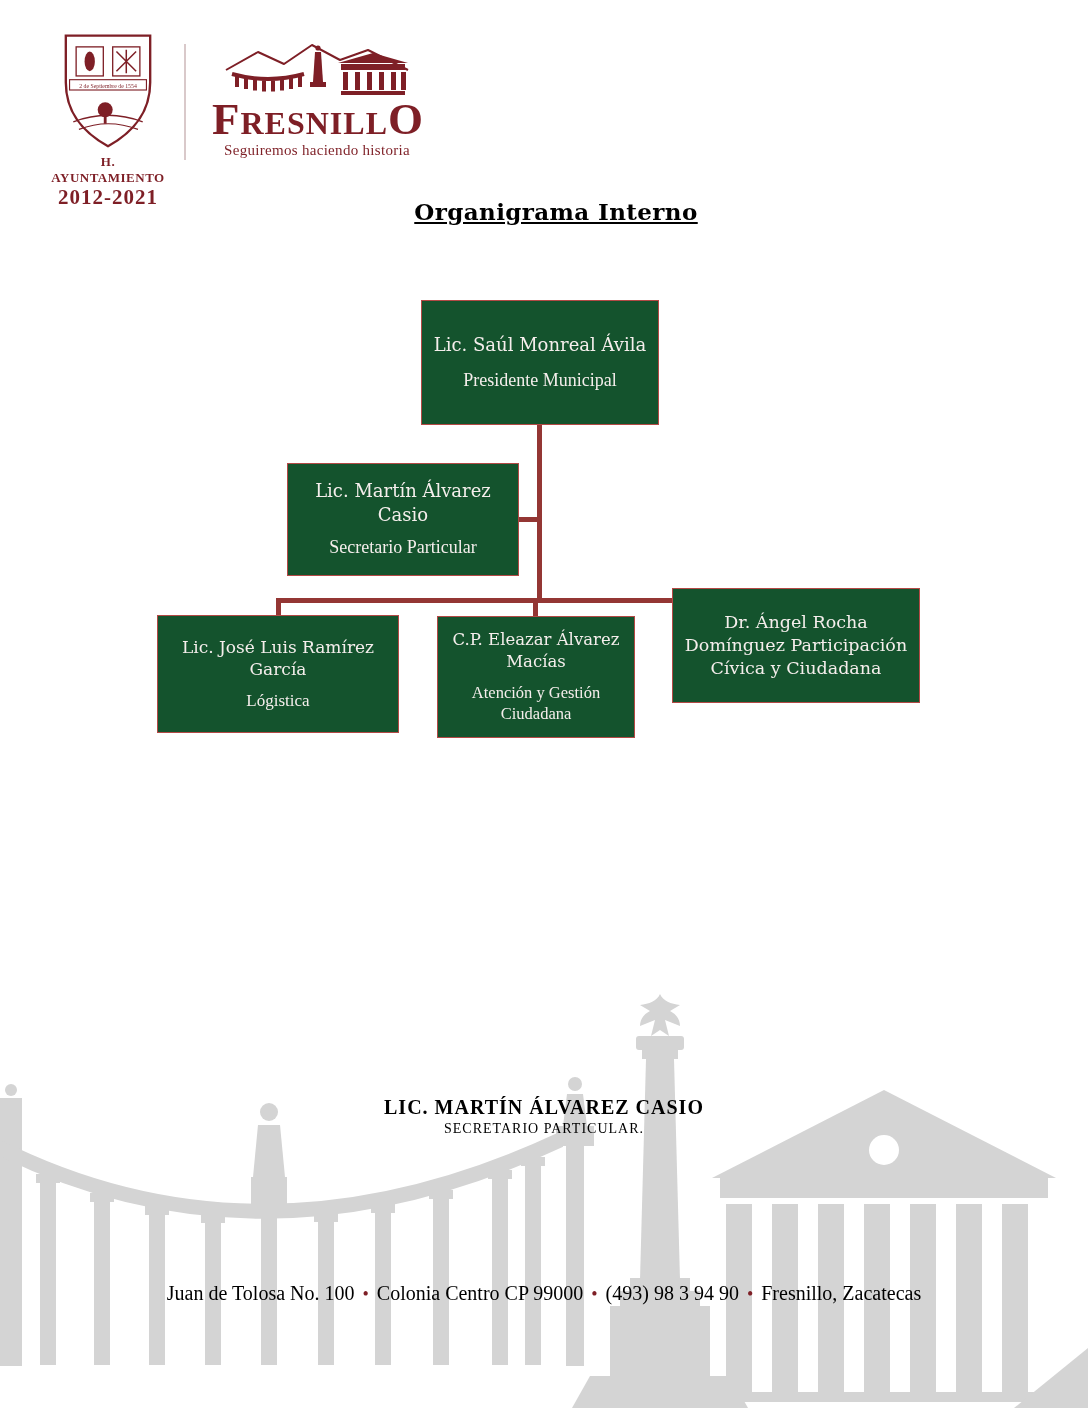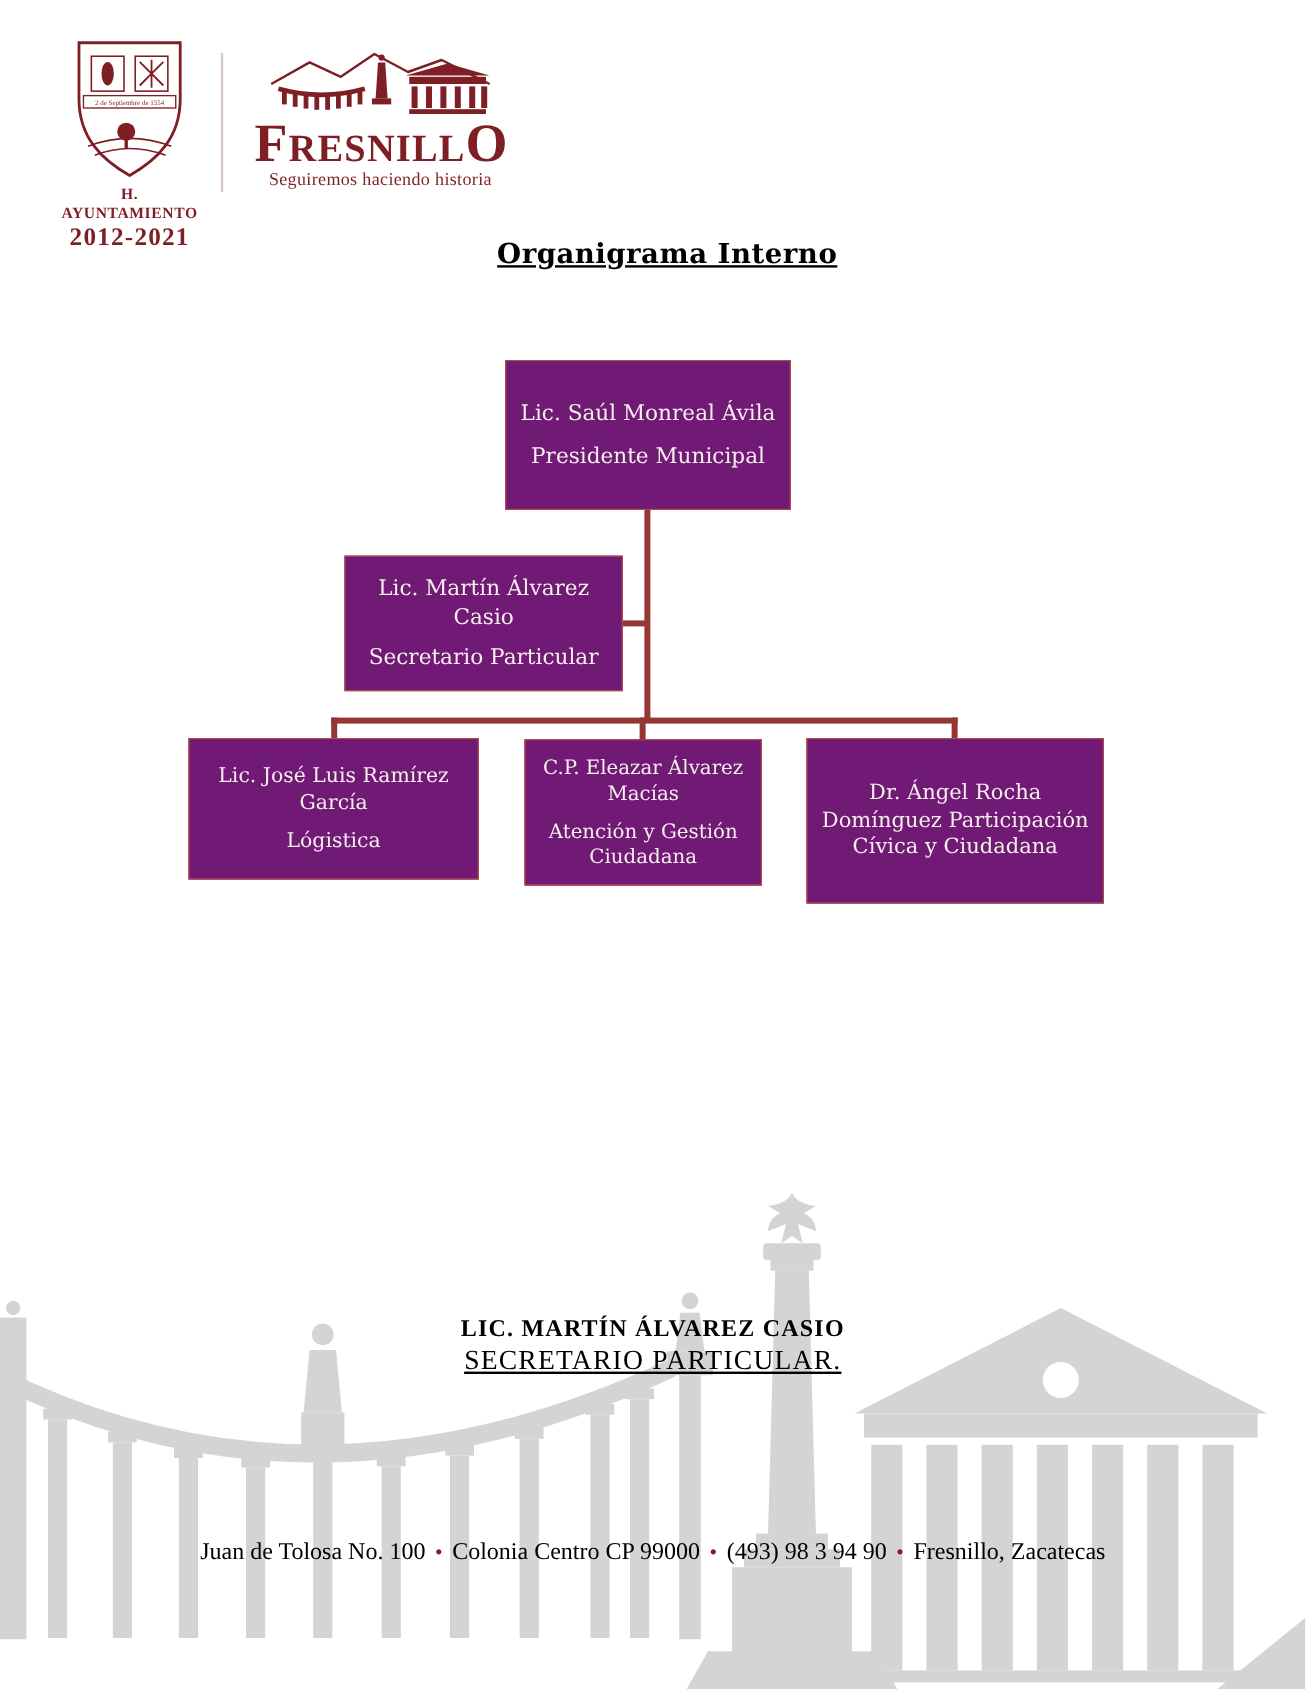--- a/index.html
+++ b/index.html
@@ -25,43 +25,43 @@
   
   .org-chart{position:absolute;left:0;top:0;width:1088px;height:780px;z-index:1;}
   .conn{position:absolute;background:#943634;}
   .conn-v1{left:537px;top:425px;width:5px;height:176px;}
   .conn-stub{left:519px;top:517px;width:20px;height:5px;}
   .conn-h{left:276px;top:598px;width:522px;height:5px;}
   .conn-d1{left:276px;top:598px;width:5px;height:19px;}
   .conn-d2{left:533px;top:598px;width:5px;height:21px;}
   .conn-d3{left:793px;top:598px;width:5px;height:19px;}
 
-  .org-box{position:absolute;background:#701a75;border:1px solid #b34945;box-sizing:border-box;
+  .org-box{position:absolute;background:#14532d;border:1px solid #b34945;box-sizing:border-box;
            color:#f5eeec;font-family:"DejaVu Serif",serif;display:flex;flex-direction:column;
            justify-content:center;align-items:center;text-align:center;padding:4px 7px;line-height:1.3;}
   .org-box p{margin:0;}
-  .org-title{margin-top:12px !important;}
+  .org-title{margin-top:12px !important;font-family:Liberation Serif, serif;}
   .box-presidente{left:421px;top:300px;width:238px;height:125px;font-size:18px;}
   .box-secretario{left:287px;top:463px;width:232px;height:113px;font-size:18px;}
   .box-secretario .org-title{margin-top:10px !important;}
   .box-logistica{left:157px;top:615px;width:242px;height:118px;font-size:17px;}
   .box-logistica .org-title{margin-top:10px !important;}
   .box-atencion{left:437px;top:616px;width:198px;height:122px;font-size:16.5px;}
   .box-atencion .org-title{margin-top:10px !important;}
-  .box-participacion{left:672px;top:615px;width:248px;height:138px;font-size:17.5px;}
+  .box-participacion{left:672px;top:588px;width:248px;height:115px;font-size:17.5px;}
 
   
   .closing{position:absolute;left:0;top:899px;width:100%;text-align:center;z-index:2;}
   .closing-salutation{font-size:17px;font-weight:bold;letter-spacing:4px;}
   .closing-motto{font-size:20px;font-weight:bold;letter-spacing:1px;margin-top:1px;}
   .closing-dateline{font-size:19px;margin-top:2px;}
 
   .signature{position:absolute;left:0;top:1096px;width:100%;text-align:center;z-index:2;}
   .signature-name{font-size:20px;font-weight:bold;letter-spacing:1px;}
-  .signature-title{font-size:23px;letter-spacing:1px;margin-top:2px;text-decoration:underline;}
+  .signature-title{font-size:14px;letter-spacing:1px;margin-top:2px;}
 
   
   .watermark{position:absolute;left:0;top:980px;z-index:0;}
 
   
   .footer{position:absolute;left:0;top:1282px;width:100%;text-align:center;font-size:20px;z-index:2;}
   .footer .bullet{color:#7e1f26;margin:0 8px;font-size:18px;}
 </style>
 </head>
 <body>

